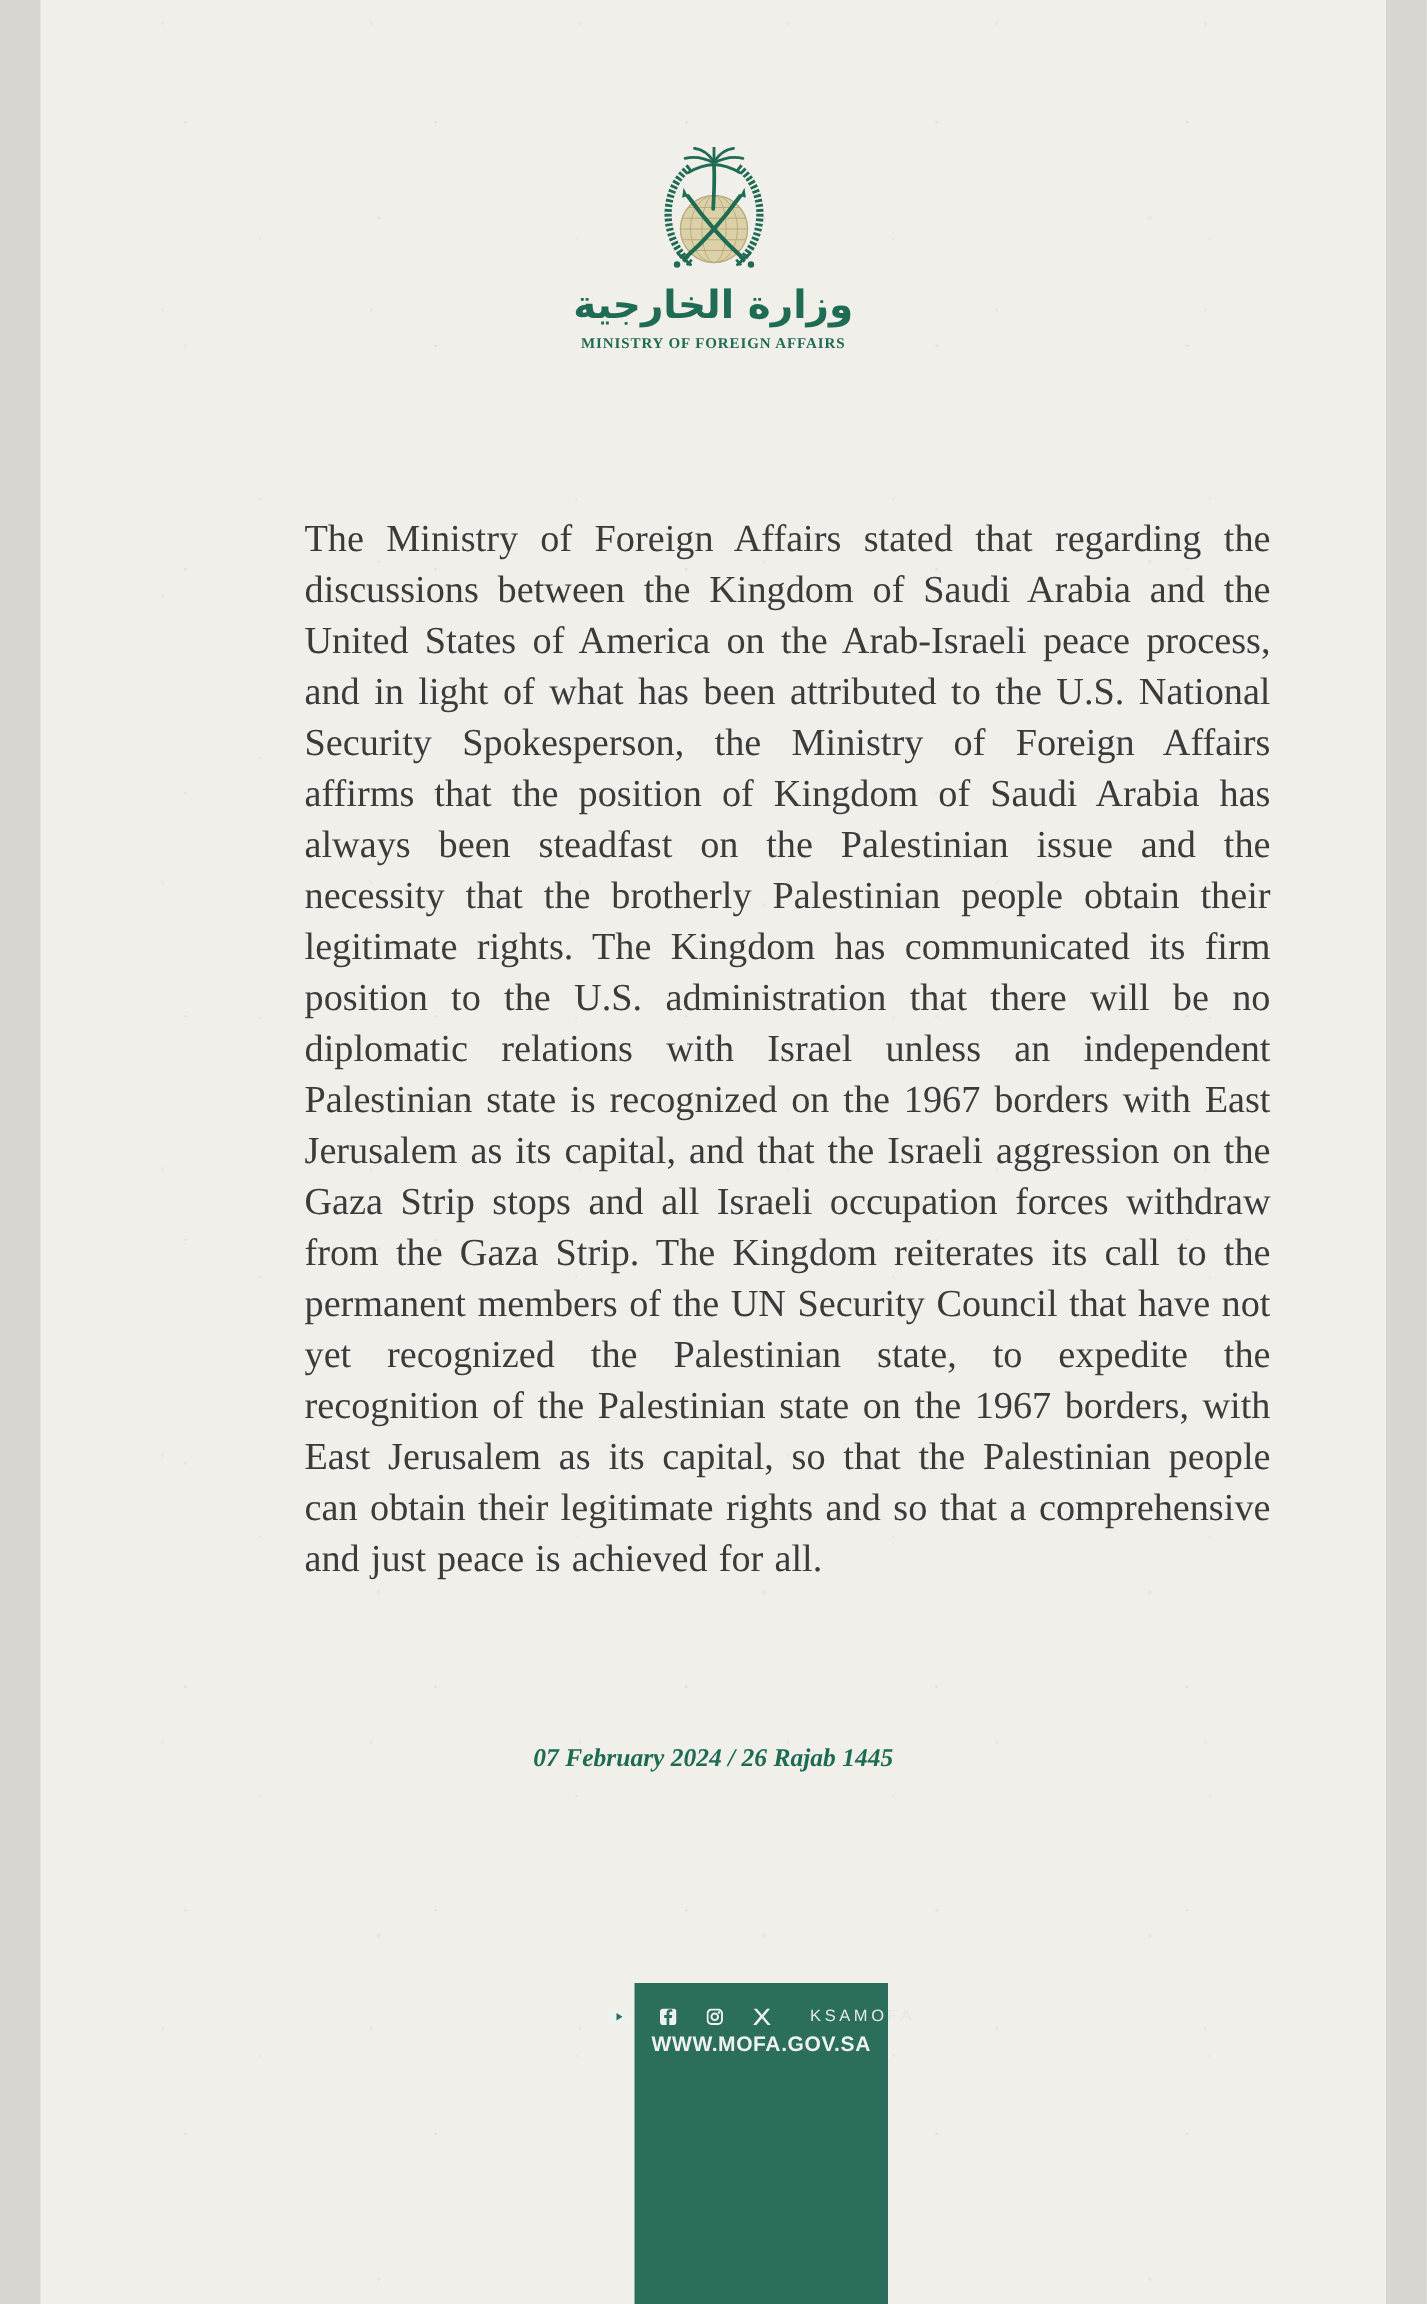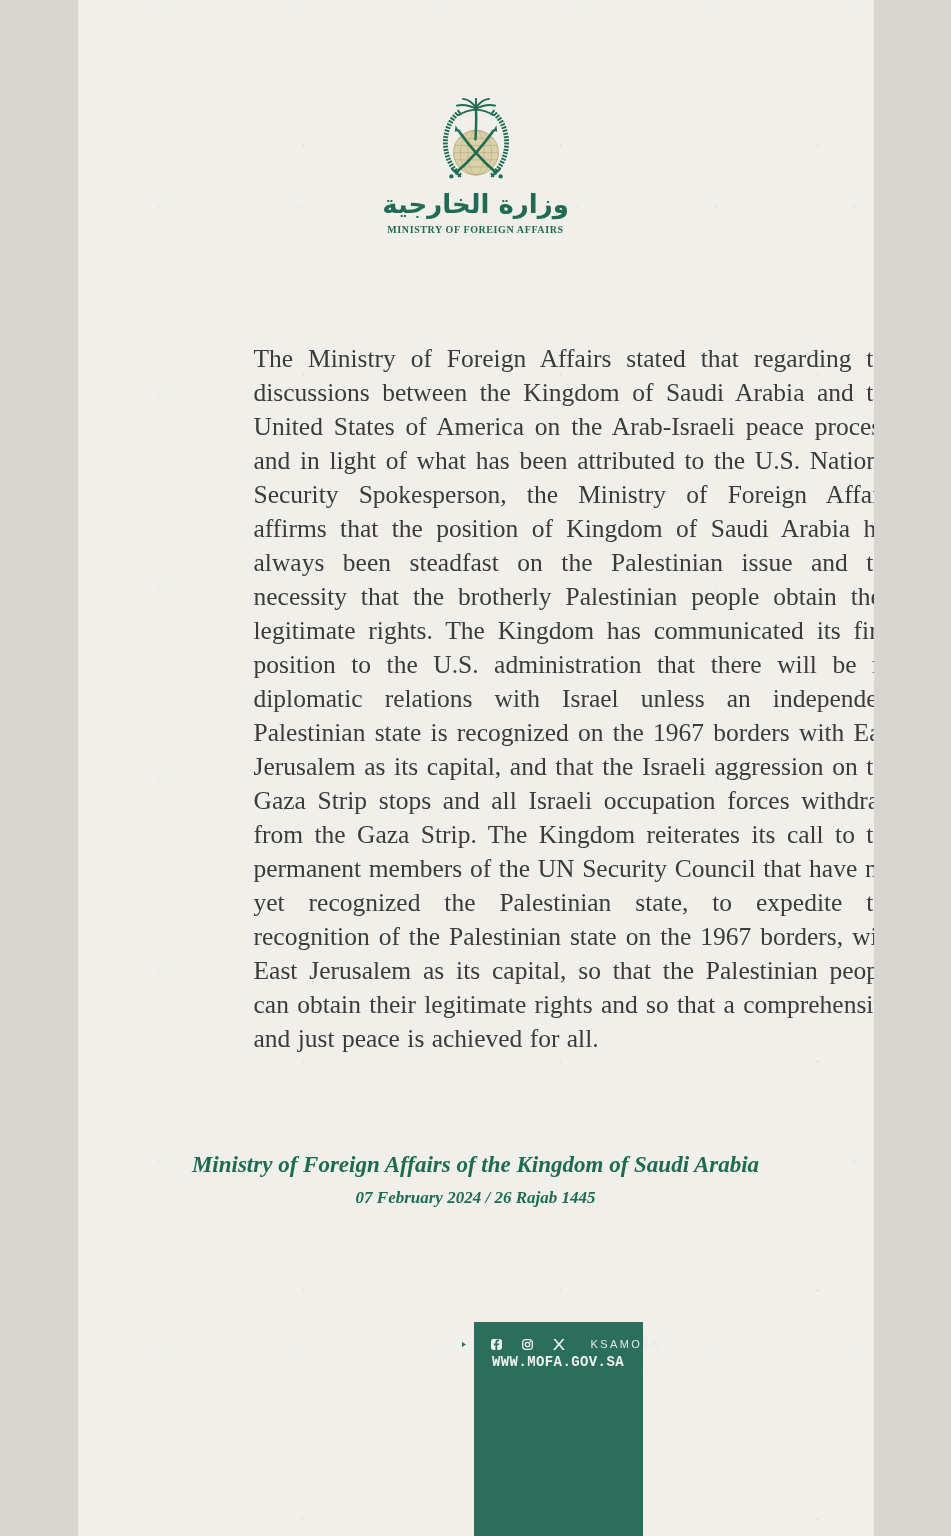--- a/index.html
+++ b/index.html
@@ -1,19 +1,19 @@
 <!DOCTYPE html>
 <html><head>
 <meta charset="utf-8">
 <style>
   * { margin: 0; padding: 0; box-sizing: border-box; }
   html, body { background: #d8d6d0; }
   .page {
     position: relative;
-    width: 796px;
+    width: 897px;
     height: 1536px;
     margin: 0 auto;
     overflow: hidden;
     background:
       radial-gradient(rgba(90,85,75,.10) 0.6px, transparent 1.2px) 13px 7px / 167px 149px,
       radial-gradient(rgba(90,85,75,.09) 0.5px, transparent 1px) 41px 73px / 211px 173px,
       radial-gradient(rgba(120,112,98,.08) 1px, transparent 1.7px) 97px 31px / 257px 229px,
       radial-gradient(rgba(100,95,85,.06) 0.7px, transparent 1.3px) 151px 111px / 139px 191px,
       #f0efea;
     font-family: "Liberation Serif", serif;
@@ -88,21 +88,21 @@
   .social-row svg { display: block; }
   .handle {
     margin-left: 6px;
     font-family: "Liberation Sans", sans-serif;
     font-size: 11px;
     letter-spacing: 2.4px;
     color: #e3eae4;
   }
   .website {
     margin-top: 4px;
-    font-family: Liberation Mono, monospace;
+    font-family: Liberation Sans, sans-serif;
     font-size: 14px;
     font-weight: bold;
     letter-spacing: 0.4px;
     color: #eef2ee;
   }
 </style>
 </head>
 <body>
 
 <div class="page">
@@ -144,21 +144,20 @@
         <circle cx="77.5" cy="87.5" r="2.4" stroke="none"></circle>
       </g>
     </svg>
     <div class="arabic-title">وزارة الخارجية</div>
     <div class="english-title">MINISTRY OF FOREIGN AFFAIRS</div>
   </div>
 
   <p class="statement">The Ministry of Foreign Affairs stated that regarding the discussions between the Kingdom of Saudi Arabia and the United States of America on the Arab-Israeli peace process, and in light of what has been attributed to the U.S. National Security Spokesperson, the Ministry of Foreign Affairs affirms that the position of Kingdom of Saudi Arabia has always been steadfast on the Palestinian issue and the necessity that the brotherly Palestinian people obtain their legitimate rights. The Kingdom has communicated its firm position to the U.S. administration that there will be no diplomatic relations with Israel unless an independent Palestinian state is recognized on the 1967 borders with East Jerusalem as its capital, and that the Israeli aggression on the Gaza Strip stops and all Israeli occupation forces withdraw from the Gaza Strip. The Kingdom reiterates its call to the permanent members of the UN Security Council that have not yet recognized the Palestinian state, to expedite the recognition of the Palestinian state on the 1967 borders, with East Jerusalem as its capital, so that the Palestinian people can obtain their legitimate rights and so that a comprehensive and just peace is achieved for all.</p>
 
   <div class="signature">
-    <div class="org-line">Ministry of Foreign Affairs of the Kingdom of Saudi Arabia</div>
     <div class="date-line">07 February 2024 / 26 Rajab 1445</div>
   </div>
 
   <div class="footer-box">
     <div class="social-row">
       <svg width="15" height="11" viewBox="0 0 15 11">
         <rect x="0" y="0" width="15" height="11" rx="3" fill="#eef2ee"></rect>
         <path d="M6 3 L10 5.5 L6 8 Z" fill="#2c6e5c"></path>
       </svg>
       <svg width="11" height="11" viewBox="0 0 11 11">

